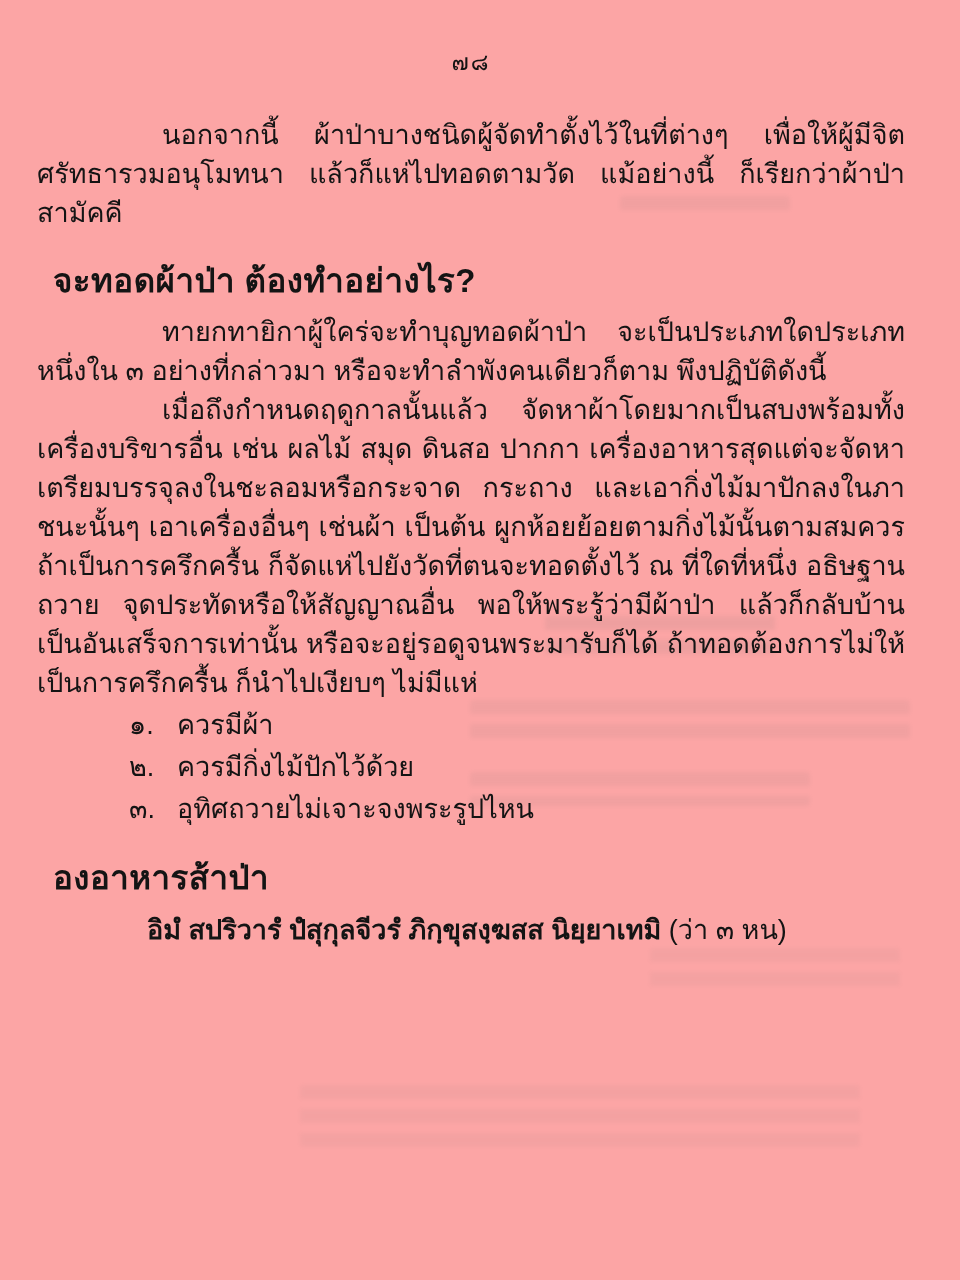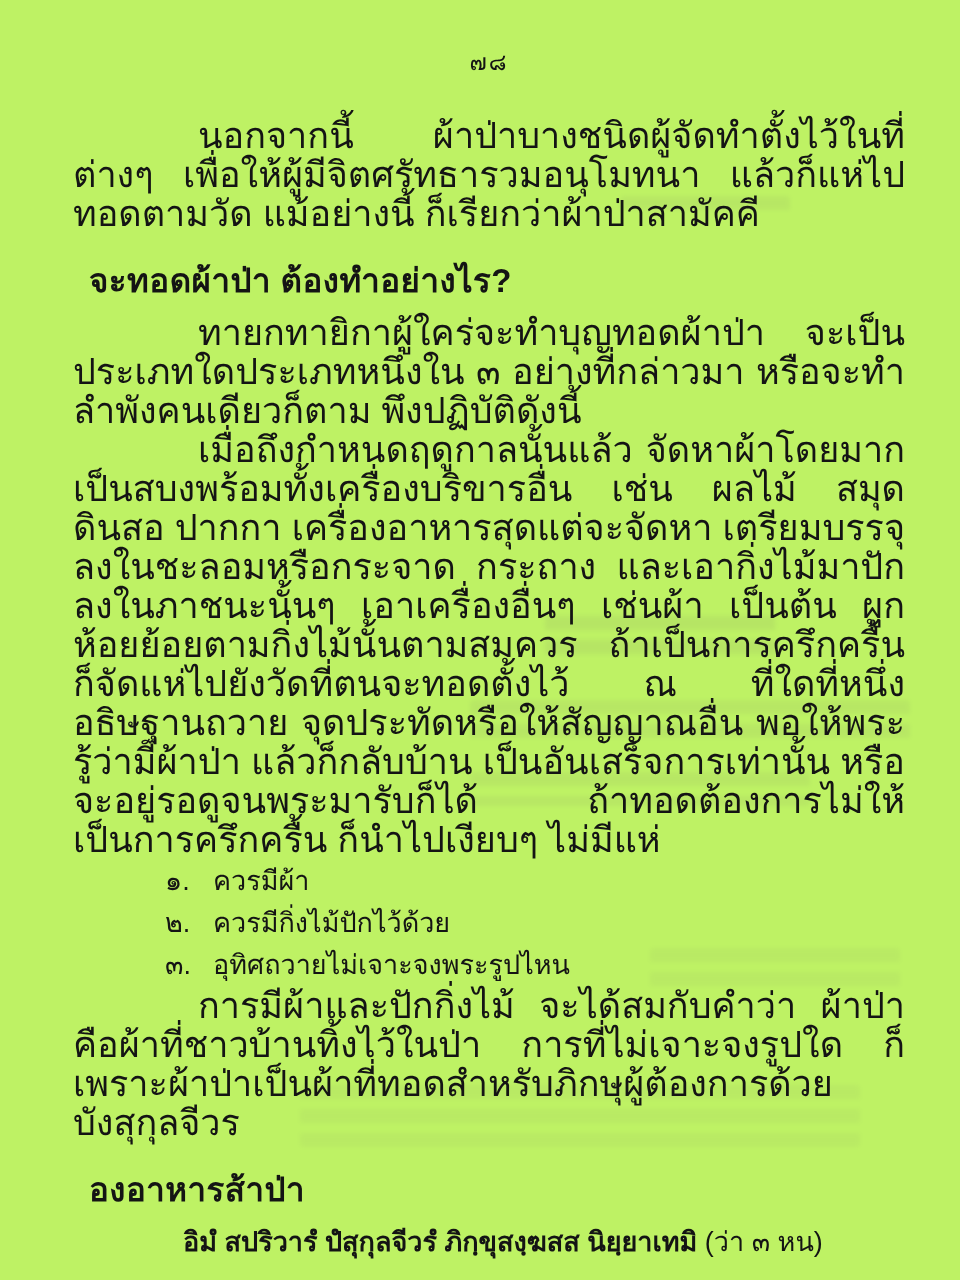--- a/index.html
+++ b/index.html
@@ -9,32 +9,32 @@
     background: #ffffff;
     font-family: "Liberation Sans", "DejaVu Sans", sans-serif;
     color: #141414;
     overflow: hidden;
   }
   .page {
     position: relative;
     width: 960px;
     height: 1280px;
     box-sizing: border-box;
-    padding: 44px 55px 40px 73px;
-    background: #bef264;
+    padding: 44px 55px 40px 37px;
+    background: #fca5a5;
   }
   .content { position: relative; z-index: 2; }
   .page-number {
     text-align: center;
     font-size: 23px;
     letter-spacing: 2px;
     margin: 0 0 36px 0;
   }
   p.para {
-    font-size: 36px;
+    font-size: 27px;
     line-height: 39px;
     margin: 0;
     text-align: justify;
     text-indent: 125px;
   }
   h2.section-heading {
     font-size: 33px;
     line-height: 44px;
     font-weight: 700;
     margin: 26px 0 10px 16px;
@@ -101,21 +101,20 @@
       <div class="key-item">
         <span class="num">๒.</span>
         <span class="txt">ควรมีกิ่งไม้ปักไว้ด้วย</span>
       </div>
       <div class="key-item">
         <span class="num">๓.</span>
         <span class="txt">อุทิศถวายไม่เจาะจงพระรูปไหน</span>
       </div>
     </div>
 
-    <p class="para">การมีผ้าและปักกิ่งไม้ จะได้สมกับคำว่า ผ้าป่า คือผ้าที่ชาวบ้านทิ้งไว้ในป่า การที่ไม่เจาะจงรูปใด ก็เพราะผ้าป่าเป็นผ้าที่ทอดสำหรับภิกษุผู้ต้องการด้วยบังสุกุลจีวร</p>
 
     <h2 class="section-heading">องอาหารส้าป่า</h2>
 
     <div class="pali-line">
       <span class="pali">อิมํ สปริวารํ ปํสุกุลจีวรํ ภิกฺขุสงฺฆสส นิยฺยาเทมิ</span>
       <span class="note">  (ว่า ๓ หน)</span>
     </div>
 
   </div>
 </div>

